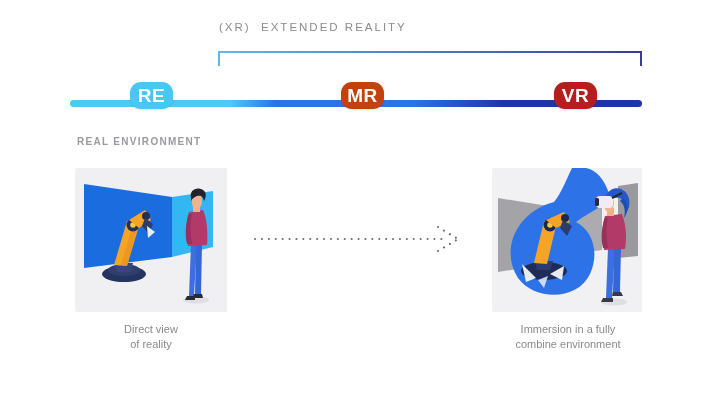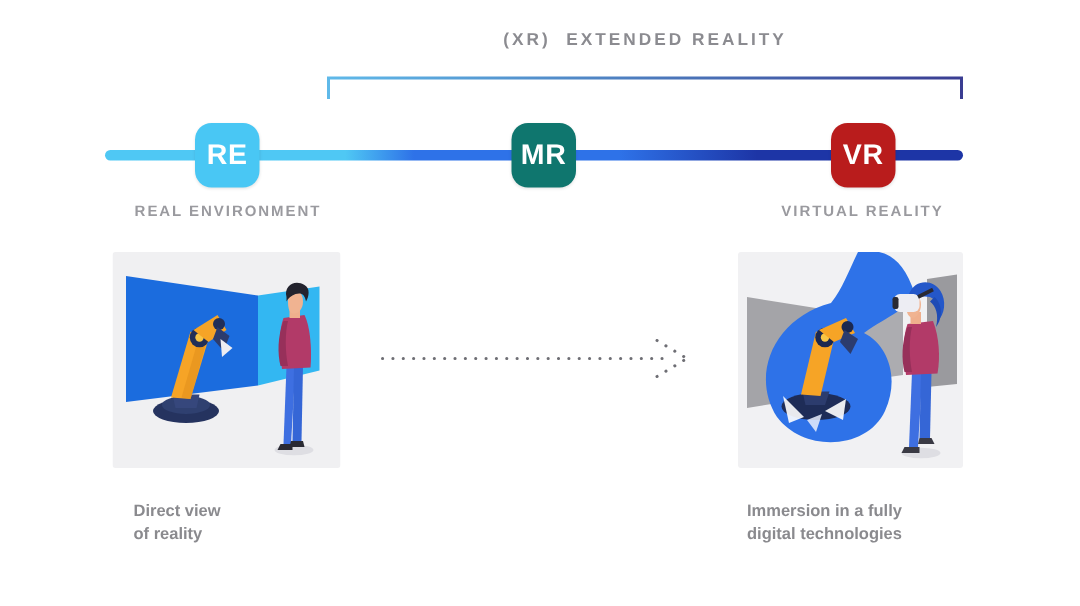--- a/index.html
+++ b/index.html
@@ -1,51 +1,51 @@
 <!DOCTYPE html>
 <html><head>
 <meta charset="utf-8">
 <style>
   html,body{margin:0;padding:0;background:#ffffff;}
   .canvas{
     position:relative;width:720px;height:404px;background:#ffffff;overflow:hidden;
     font-family:"Liberation Sans", sans-serif;
   }
   .xr-title{
-    position:absolute;left:219px;top:21px;width:422px;text-align:center;
-    font-size:11.5px;font-weight:700;letter-spacing:2px;color:#8b8b90;white-space:pre;
+    position:absolute;left:219px;top:21px;width:422px;text-align:left;
+    font-size:11.5px;font-weight:400;letter-spacing:2px;color:#8b8b90;white-space:pre;
   }
   .bracket{position:absolute;left:218px;top:50px;width:424px;height:17px;}
   .spectrum-line{
     position:absolute;left:70px;top:100px;width:572px;height:7px;border-radius:4px;
     background:linear-gradient(90deg,#4FC8F4 0%,#4FC8F4 28%,#2E72E8 36%,#2E72E8 60%,#1D35A6 76%,#1D35A6 100%);
   }
   .node{
-    position:absolute;top:82px;width:43px;height:43px;border-radius:11px;
+    position:absolute;top:82px;width:43px;height:27px;border-radius:11px;
     display:flex;align-items:center;justify-content:center;
     color:#ffffff;font-size:19px;font-weight:700;letter-spacing:0.5px;
     box-shadow:0 1px 2px rgba(0,0,0,0.10);
   }
   .node-re{left:130px;}
   .node-mr{left:341px;}
   .node-vr{left:554px;}
   .node-label{
-    position:absolute;top:136px;width:150px;text-align:center;
+    position:absolute;top:136px;width:150px;
     font-size:10px;font-weight:700;letter-spacing:1.3px;color:#9a9a9f;
   }
   .label-re{left:77px;}
   .label-mr{left:287px;}
   .label-vr{left:500px;}
   .illus{position:absolute;top:168px;border-radius:2px;}
   .illus-left{left:75px;width:152px;height:144px;}
   .illus-right{left:492px;width:150px;height:144px;}
   .dotted-arrow{position:absolute;left:252px;top:226px;width:215px;height:26px;}
   .caption{
-    position:absolute;top:334px;white-space:pre-line;
-    font-size:11px;line-height:15px;color:#8a8a8e;font-weight:700;
+    position:absolute;top:322px;text-align:center;white-space:pre-line;
+    font-size:11px;line-height:15px;color:#8a8a8e;font-weight:400;
   }
   .caption-real{left:89px;width:124px;}
   .caption-mixed{left:235px;width:250px;}
   .caption-virtual{left:498px;width:140px;}
 </style>
 </head>
 <body>
 
 <div class="canvas">
 
@@ -59,29 +59,28 @@
       </linearGradient>
     </defs>
     <path d="M1,16 L1,2 L423,2 L423,16" fill="none" stroke="url(#bracketGrad)" stroke-width="2"></path>
   </svg>
 
   <div class="spectrum-line"></div>
 
   <div class="node node-re" style="background: rgb(73, 199, 244);">
     <span>RE</span>
   </div>
-  <div class="node node-mr" style="background: #0f766e;">
+  <div class="node node-mr" style="background: #c2410c;">
     <span>MR</span>
   </div>
   <div class="node node-vr" style="background: #b91c1c;">
     <span>VR</span>
   </div>
 
   <div class="node-label label-re">REAL ENVIRONMENT</div>
-  <div class="node-label label-vr">VIRTUAL REALITY</div>
 
   <svg class="illus illus-left" viewBox="0 0 152 144">
     <rect width="152" height="144" fill="#F0F0F2"></rect>
     <polygon points="9,16 97,29 97,89 9,100" fill="#1B6CDE"></polygon>
     <polygon points="97,29 138,23 138,79 97,89" fill="#33B7F2"></polygon>
 
     <g>
       <ellipse cx="49" cy="106" rx="22" ry="8" fill="#25335F"></ellipse>
       <ellipse cx="49" cy="102" rx="16" ry="6" fill="#2F4070"></ellipse>
       <polygon points="40,95 58,95 56,104 42,104" fill="#36477C"></polygon>
@@ -153,15 +152,15 @@
         <rect x="104" y="28" width="17" height="12" rx="4" fill="#EDEDF3"></rect>
         <rect x="103" y="30" width="4" height="8" rx="1.5" fill="#2A2A33"></rect>
         <path d="M120,30 L130,25" stroke="#2A2A33" stroke-width="2.5" fill="none"></path>
       </g>
     </g>
   </svg>
 
   <div class="caption caption-real">Direct view
 of reality</div>
   <div class="caption caption-virtual">Immersion in a fully
-digital technologies</div>
+combine environment</div>
 
 </div>
 
 </body></html>

